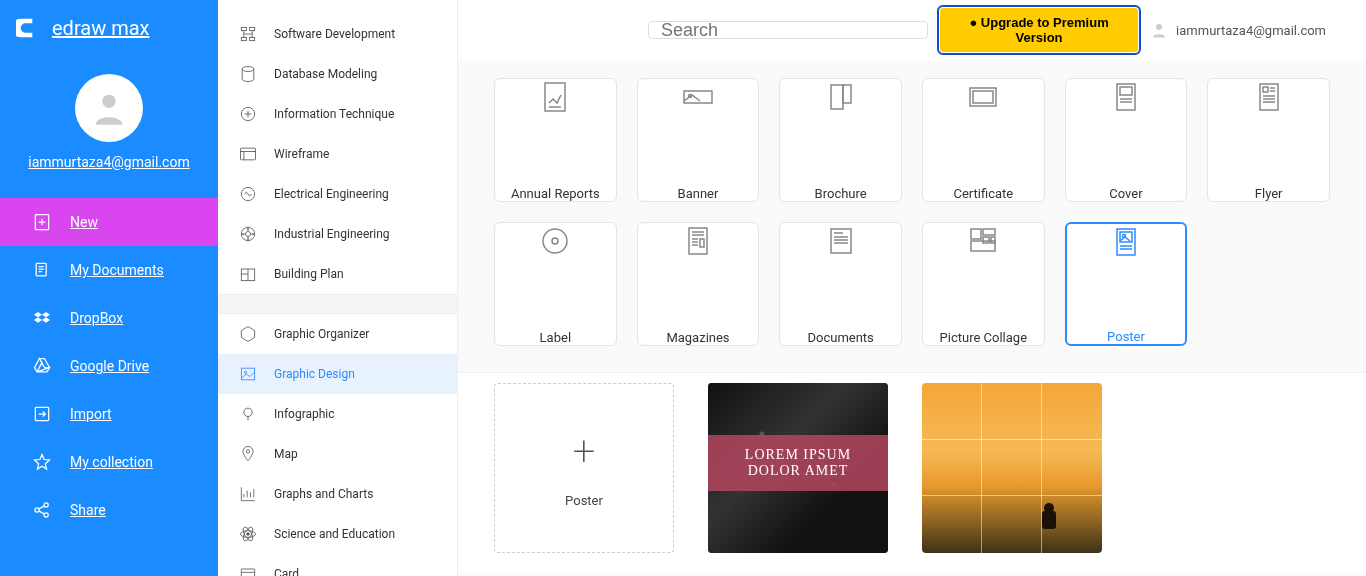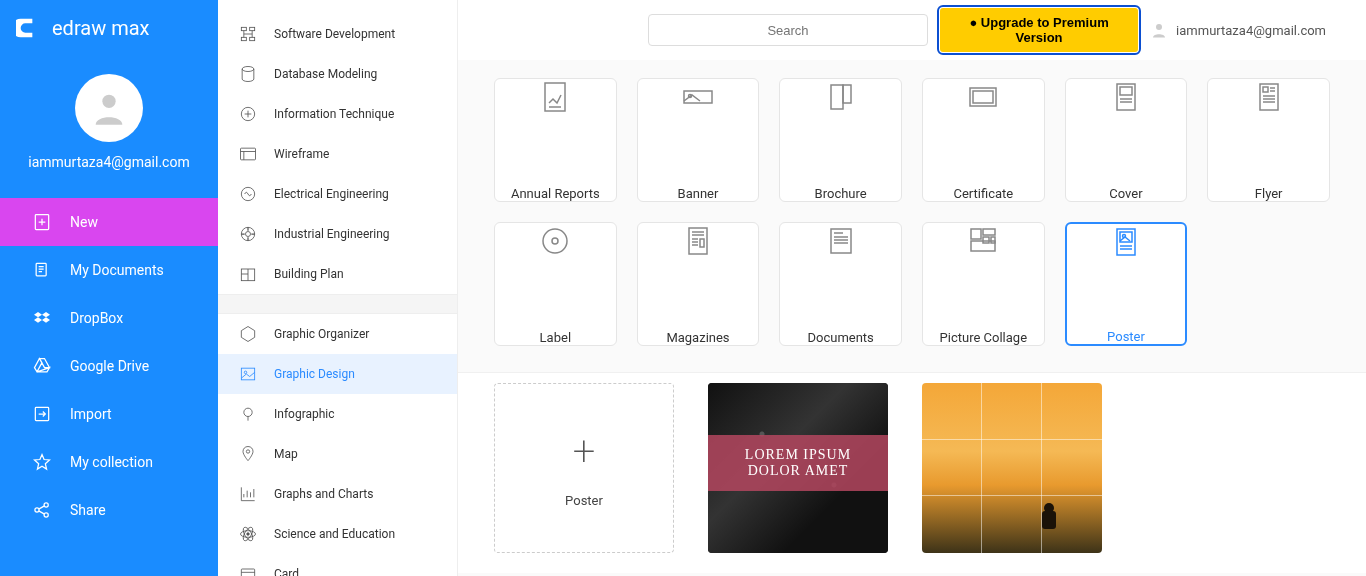--- a/index.html
+++ b/index.html
@@ -1,38 +1,38 @@
 <!DOCTYPE html>
 <html><head>
 <meta charset="utf-8">
 <style>
 * { box-sizing: border-box; margin: 0; padding: 0; }
 body { font-family: -apple-system, BlinkMacSystemFont, "Segoe UI", Roboto, sans-serif; width: 1366px; height: 576px; overflow: hidden; background: #fff; }
 .app { display: flex; height: 100%; }
-.sidebar-left { width: 218px; background: #1a8cff; color: #fff; display: flex; flex-direction: column; }
+.sidebar-left { width: 218px; background: #1a8cff; color: #fff; display: flex; flex-direction: column; text-decoration: underline; }
 .logo { display: flex; align-items: center; gap: 8px; padding: 14px 16px; font-size: 20px; font-weight: 400; }
 .logo svg { width: 28px; height: 28px; }
 .profile { display: flex; flex-direction: column; align-items: center; padding: 18px 0 12px; }
 .avatar { width: 68px; height: 68px; border-radius: 50%; background: #fff; display: flex; align-items: center; justify-content: center; margin-bottom: 12px; }
 .avatar svg { width: 40px; height: 40px; }
 .profile-email { font-size: 14px; color: #fff; }
 .nav { display: flex; flex-direction: column; margin-top: 16px; }
 .nav-item { display: flex; align-items: center; gap: 18px; padding: 14px 32px; color: #fff; font-size: 14px; cursor: pointer; }
 .nav-item.active { background: #d946ef; }
 .nav-item svg { width: 20px; height: 20px; flex-shrink: 0; }
 .sidebar-cat { width: 240px; background: #fff; border-right: 1px solid #eee; overflow-y: auto; }
 .cat-item { display: flex; align-items: center; gap: 16px; padding: 10px 20px; font-size: 12px; color: #333; cursor: pointer; }
 .cat-item svg { width: 20px; height: 20px; flex-shrink: 0; stroke: #555; fill: none; }
 .cat-item.selected { background: #e8f2ff; color: #2b8bff; }
 .cat-item.selected svg { stroke: #2b8bff; }
 .cat-divider { height: 20px; background: #f5f5f5; border-top: 1px solid #eee; border-bottom: 1px solid #eee; }
 .main { flex: 1; background: #fff; display: flex; flex-direction: column; }
 .topbar { display: flex; align-items: center; padding: 8px 20px; gap: 12px; }
 .search-wrap { flex: 0 0 280px; margin-left: 170px; }
-.search-input { width: 100%; height: 32px; border: 1px solid #ddd; border-radius: 4px; padding: 0 12px; font-size: 13px; outline: none; text-align: center; }
+.search-input { width: 100%; height: 18px; border: 1px solid #ddd; border-radius: 4px; padding: 0 12px; font-size: 18px; outline: none; }
 .upgrade-btn { background: #ffcc00; color: #000000; font-size: 13px; font-weight: 600; padding: 7px 14px; border-radius: 3px; border: none; cursor: pointer; outline: 2px solid #0b4fd1; outline-offset: 1px; }
 .user-info { margin-left: auto; display: flex; align-items: center; gap: 8px; font-size: 13px; color: #555; padding-right: 20px; }
 .user-info svg { width: 18px; height: 18px; }
 .content { flex: 1; overflow-y: auto; background: #fafafa; }
 .card-grid { display: grid; grid-template-columns: repeat(6, 1fr); gap: 20px; padding: 18px 36px 26px; }
 .card { background: #fff; border: 1px solid #e5e5e5; border-radius: 6px; height: 124px; display: flex; flex-direction: column; align-items: center; justify-content: space-between; gap: 16px; cursor: pointer; font-size: 13px; color: #333; }
 .card.selected { border: 2px solid #2b8bff; color: #2b8bff; }
 .card.selected .card-icon svg { stroke: #2b8bff; }
 .card-icon { height: 36px; display: flex; align-items: center; justify-content: center; }
 .card-icon svg { width: 36px; height: 36px; stroke: #888; fill: none; stroke-width: 1.5; }

